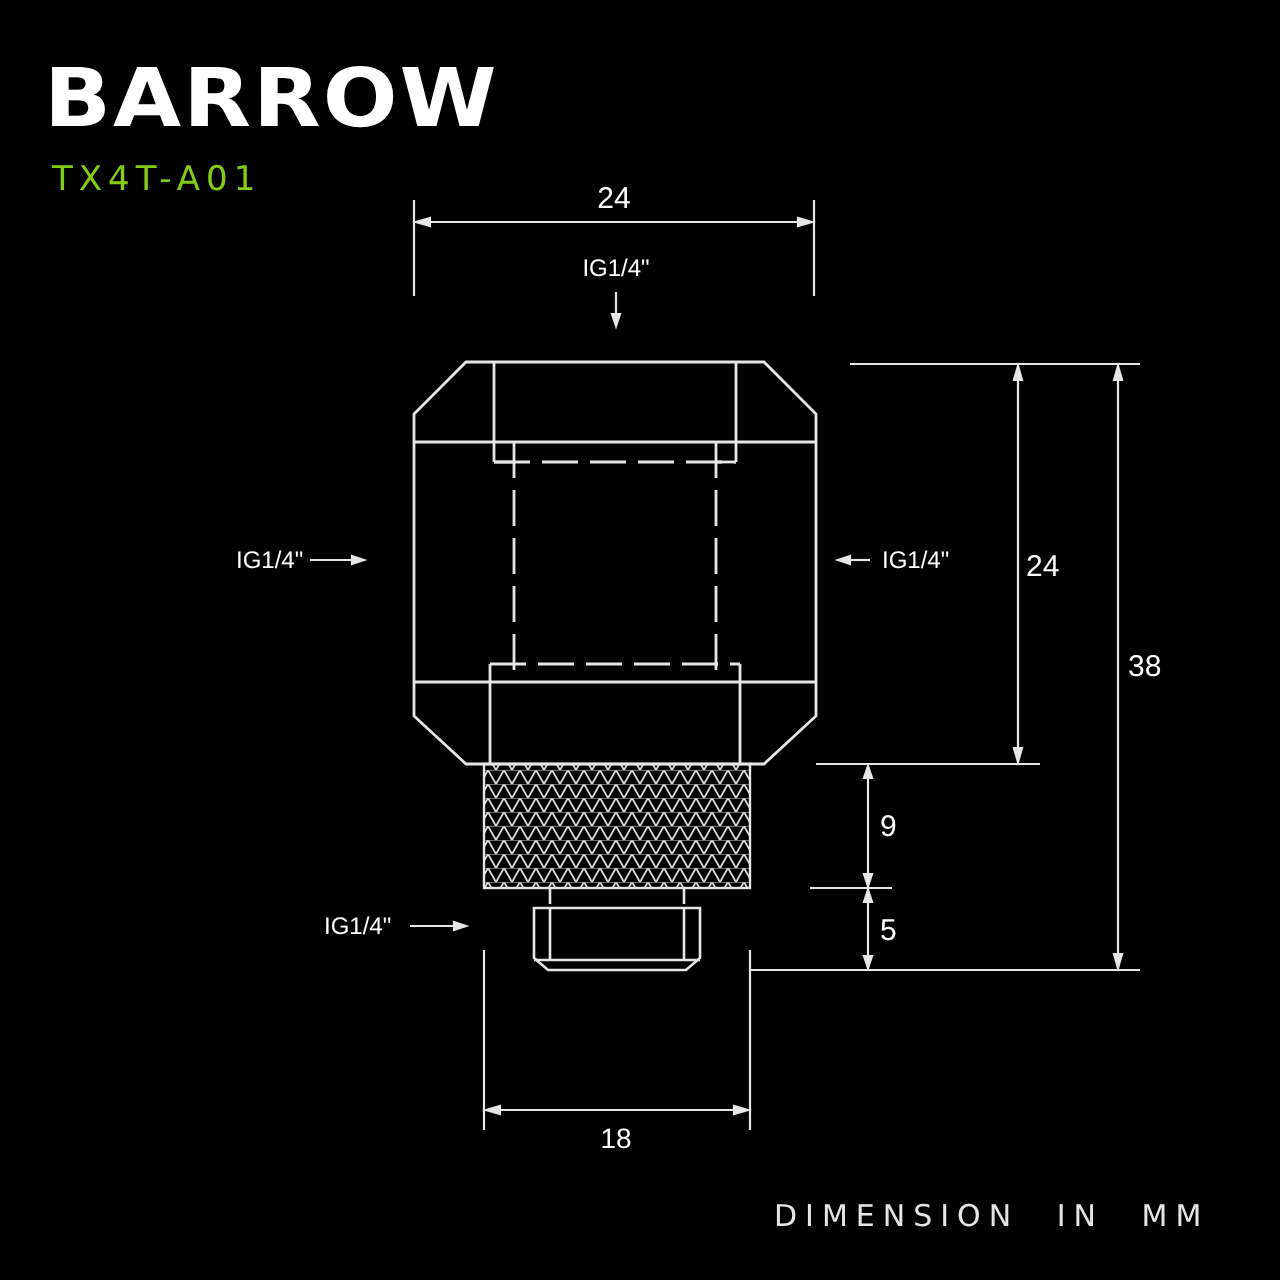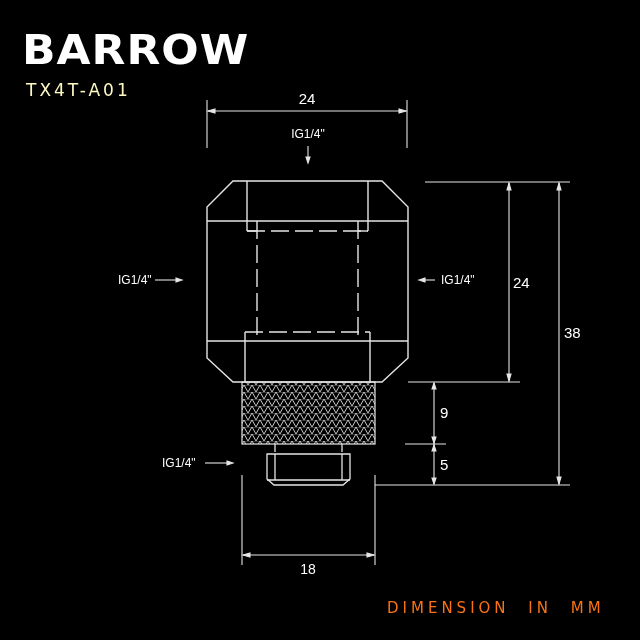--- a/index.html
+++ b/index.html
@@ -1,19 +1,19 @@
 <!DOCTYPE html>
 <html><head>
 <meta charset="utf-8">
 <style>
   html,body{margin:0;padding:0;background:#000;}
   body{width:640px;height:640px;position:relative;overflow:hidden;font-family:"Liberation Sans",sans-serif;color:#fff;}
   .brand{position:absolute;left:22px;top:26px;font-family:"DejaVu Sans",sans-serif;font-weight:bold;font-size:44px;letter-spacing:1px;color:#fff;transform:scaleY(0.92);transform-origin:left top;}
-  .model{position:absolute;left:26px;top:80px;font-family:"DejaVu Sans",sans-serif;font-size:17px;letter-spacing:3px;color:#fef9c3;}
-  .footer{position:absolute;left:387px;top:599px;font-family:"DejaVu Sans",sans-serif;font-size:15px;letter-spacing:4px;color:#f97316;word-spacing:10px;}
+  .model{position:absolute;left:26px;top:80px;font-family:"DejaVu Sans",sans-serif;font-size:17px;letter-spacing:3px;color:#84cc16;}
+  .footer{position:absolute;left:387px;top:599px;font-family:"DejaVu Sans",sans-serif;font-size:15px;letter-spacing:4px;color:#e5e5e5;word-spacing:10px;}
   svg.drawing{position:absolute;left:0;top:0;}
   .lbl{font-family:"Liberation Sans",sans-serif;fill:#fff;}
 </style>
 </head>
 <body>
 
 <div class="brand">BARROW</div>
 <div class="model">TX4T-A01</div>
 
 <svg class="drawing" width="640" height="640" viewBox="0 0 640 640">

